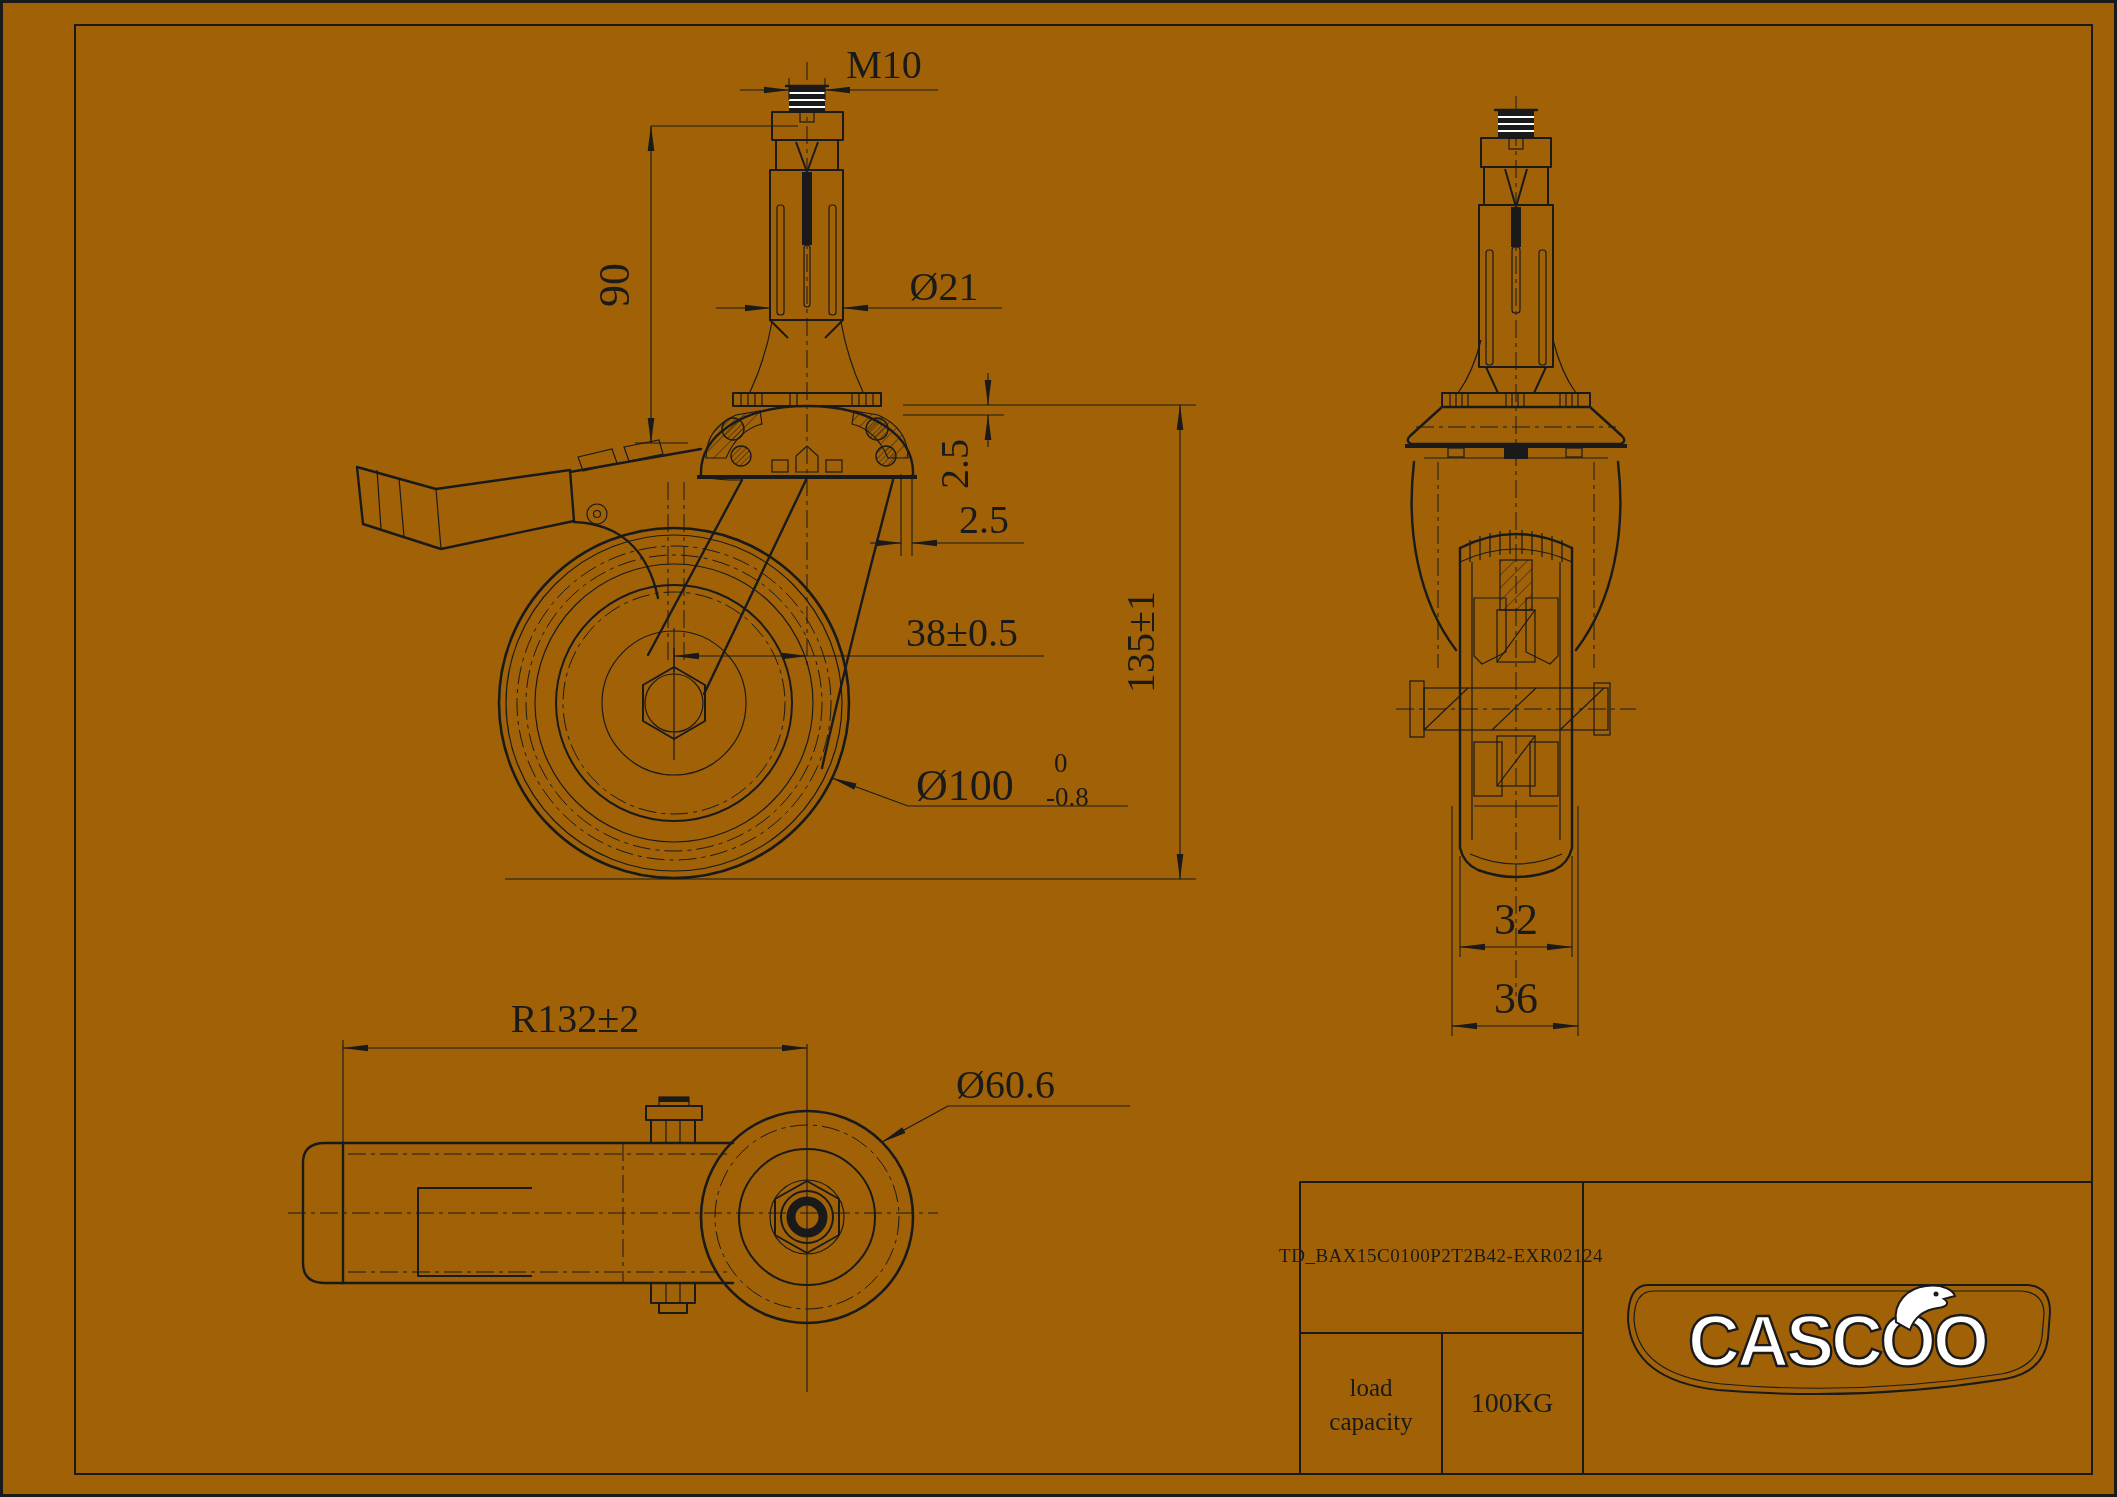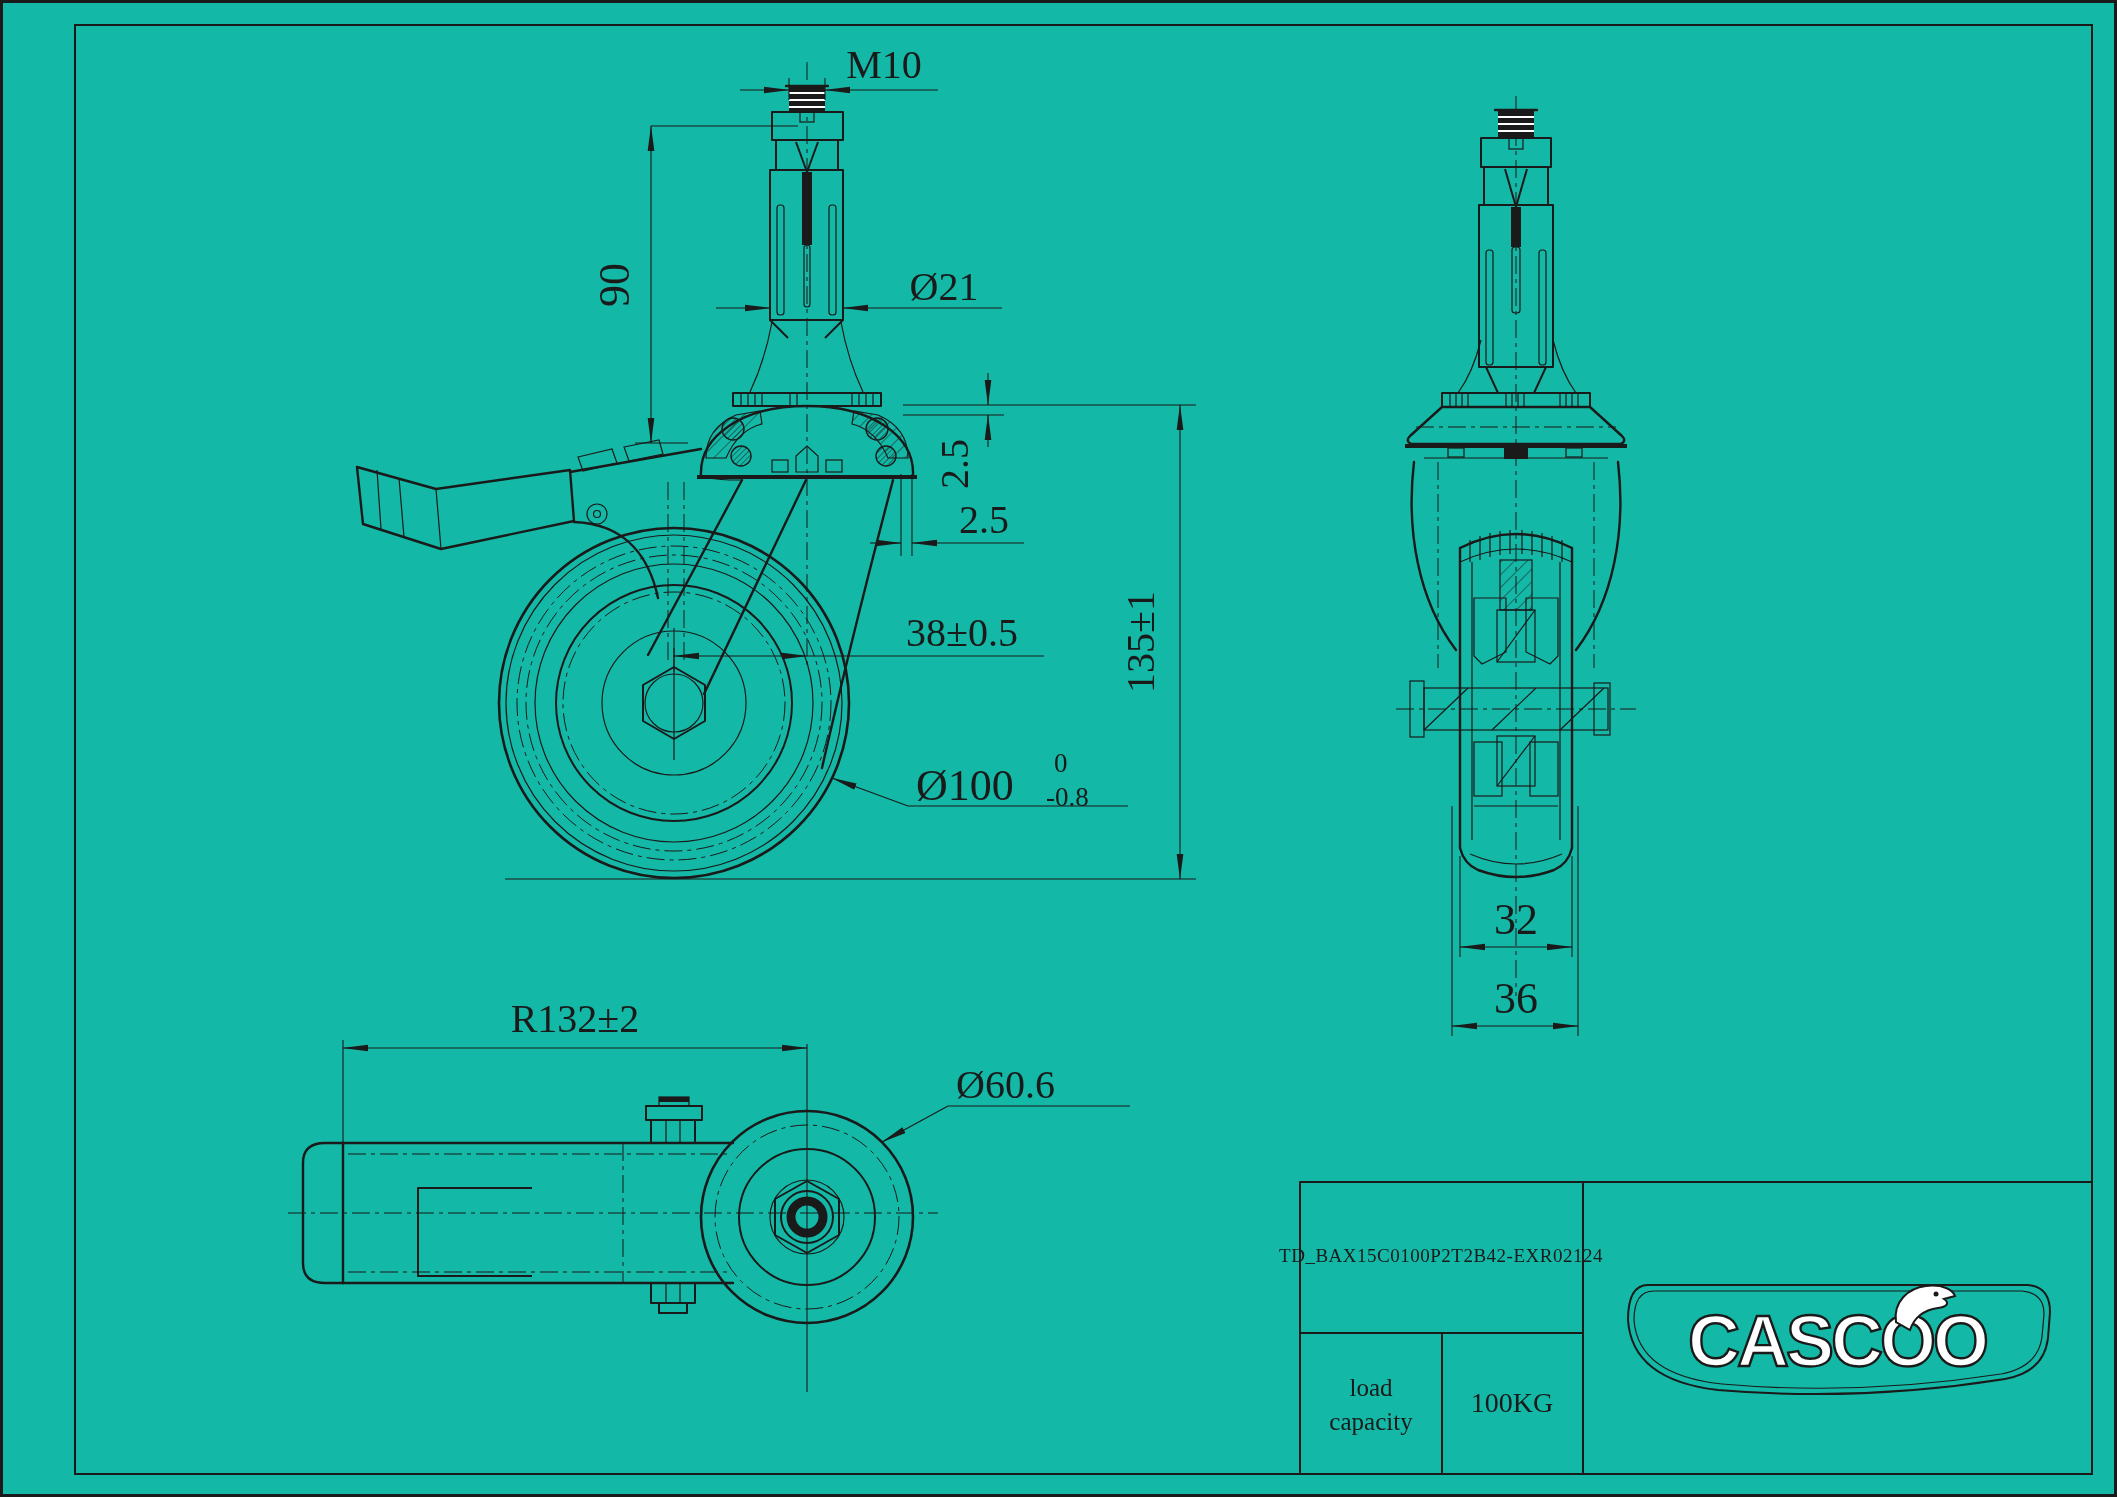--- a/index.html
+++ b/index.html
@@ -1,16 +1,16 @@
 <!DOCTYPE html>
 <html><head>
 <meta charset="utf-8">
 <style>
   html,body{margin:0;padding:0;background:#888;}
-  .sheet{position:relative;width:2117px;height:1497px;background:#14b8a6;overflow:hidden;}
+  .sheet{position:relative;width:2117px;height:1497px;background:#a16207;overflow:hidden;}
   svg{display:block}
   .ol{stroke:#1a1a1a;stroke-width:2.4;fill:none;stroke-linejoin:round;stroke-linecap:round}
   .o2{stroke:#1a1a1a;stroke-width:2;fill:none;stroke-linejoin:round}
   .th{stroke:#1a1a1a;stroke-width:1.2;fill:none}
   .thk{stroke:#1a1a1a;stroke-width:4;fill:none}
   .cl{stroke:#1a1a1a;stroke-width:1;fill:none;stroke-dasharray:18 5 4 5}
   .dm{stroke:#1a1a1a;stroke-width:1.1;fill:none}
   .blk{fill:#1a1a1a;stroke:none}
   .hz{fill:url(#h);stroke:#1a1a1a;stroke-width:1.2}
   .hb{fill:url(#hb);stroke:#1a1a1a;stroke-width:1.4}

